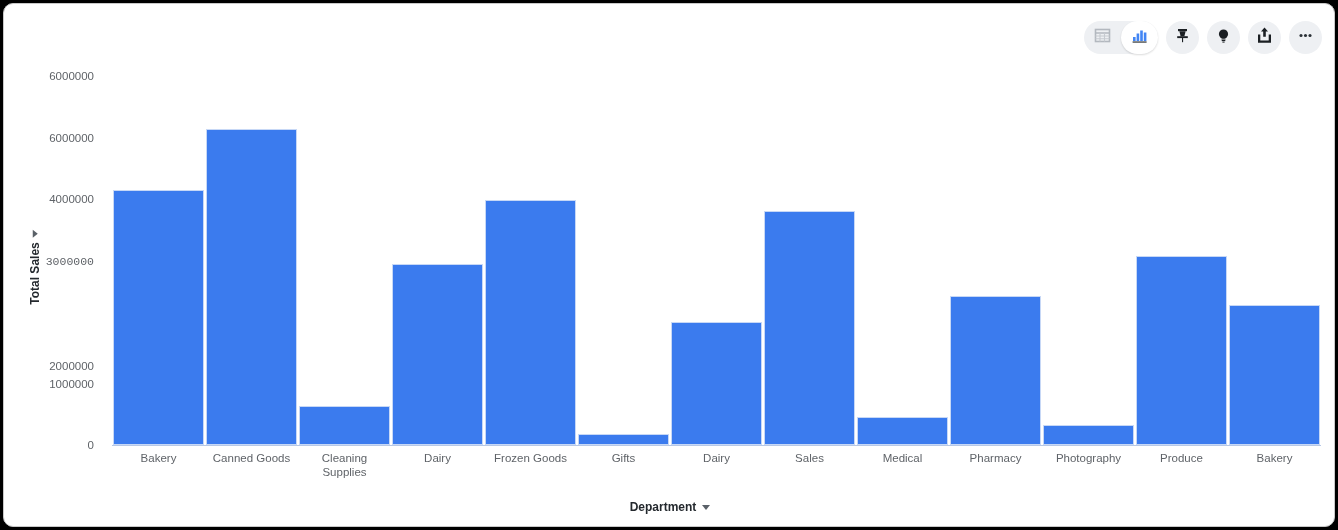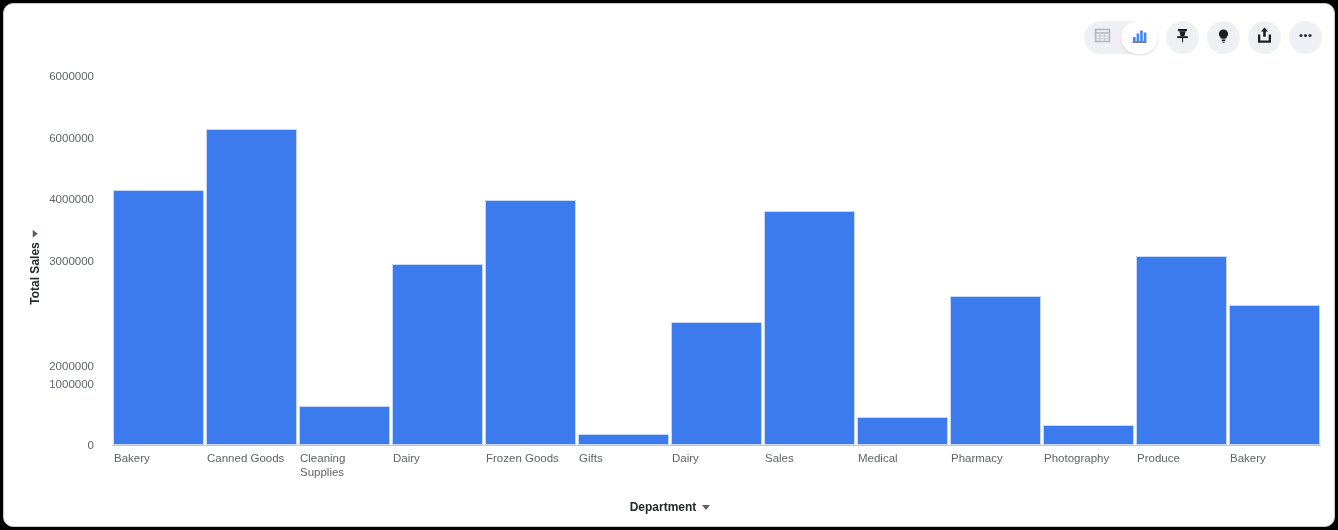--- a/index.html
+++ b/index.html
@@ -157,21 +157,21 @@
 
   .x-labels {
     position: absolute;
     left: 108px;
     top: 381px;
     width: 1209px;
     display: flex;
   }
   .x-label {
     flex: 1 1 0;
-    text-align: left;
+    text-align: center;
     font-size: 11.5px;
     line-height: 14px;
     color: #5f6368;
     padding: 0 2px;
   }
 
   .x-axis-title {
     position: absolute;
     left: 0;
     top: 430px;
@@ -270,21 +270,21 @@
       <div class="y-axis-title-inner">
         <span>Total Sales</span>
         <span class="caret-down"></span>
       </div>
     </div>
 
     <div class="y-labels" id="y-labels">
         <div class="y-label" style="top: 375px;">0</div>
         <div class="y-label" style="top: 313.5px;">1000000</div>
         <div class="y-label" style="top: 252px; margin-top: 44px;">2000000</div>
-        <div class="y-label" style="top: 190.5px;">3000000</div>
+        <div class="y-label" style="top: 190.5px; font-family: Liberation Mono, monospace;">3000000</div>
         <div class="y-label" style="top: 129px; text-align: right;">4000000</div>
         <div class="y-label" style="top: 67.5px;">6000000</div>
         <div class="y-label" style="top: 6px;">6000000</div>
       </div>
 
     <div class="plot">
       <div class="bars" id="bars">
           <div class="bar-cell">
             <div class="bar" style="height: 255.225px; background: rgb(59, 123, 238);"></div>
           </div>

